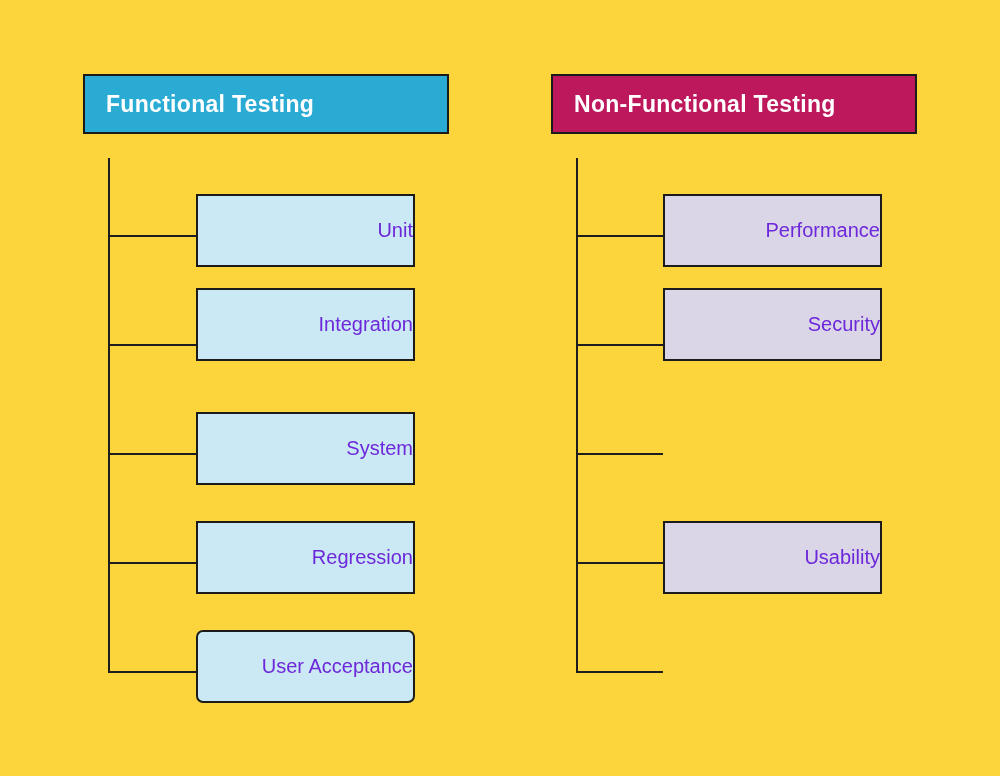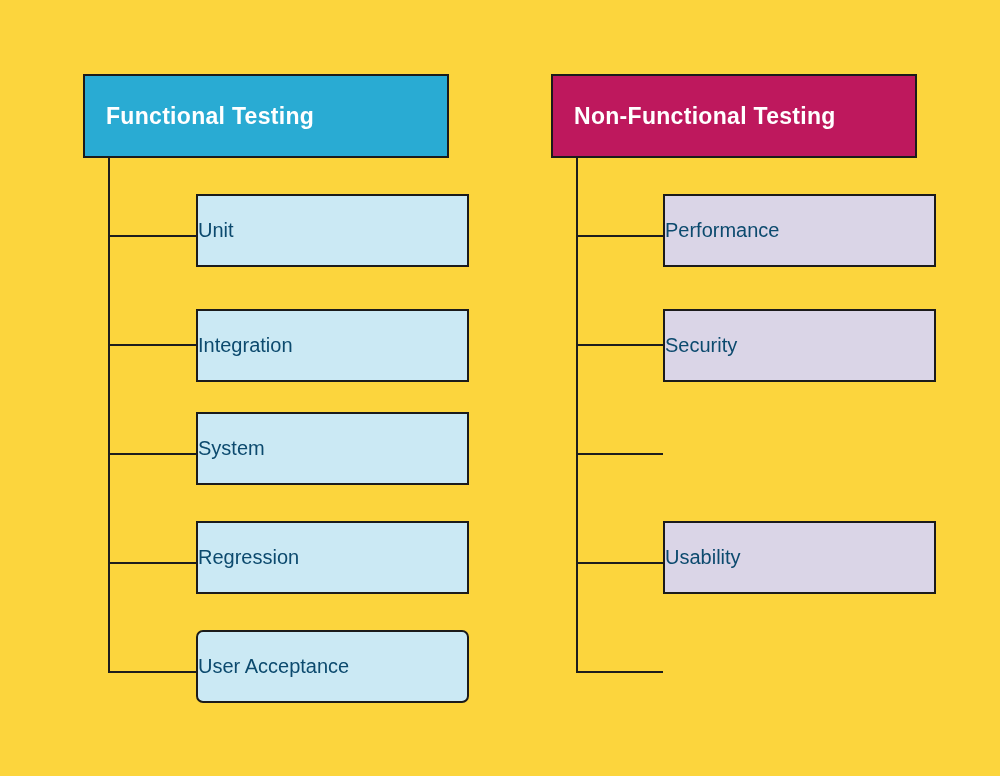--- a/index.html
+++ b/index.html
@@ -18,44 +18,44 @@
   }
   .node {
     position: absolute;
     box-sizing: border-box;
     border: 2px solid #1b1b1b;
     display: flex;
     align-items: center;
   }
   .header-node {
     width: 366px;
-    height: 84px;
+    height: 60px;
     top: 74px;
     padding-left: 21px;
     color: #ffffff;
     font-weight: bold;
     font-size: 23px;
     letter-spacing: 0.3px;
   }
   .header-teal   { left: 83px;  background: #29abd3; }
   .header-purple { left: 551px; background: #be185d; }
 
   .child-node {
-    width: 273px;
+    width: 219px;
     height: 73px;
-    justify-content: flex-start;
+    justify-content: flex-end;
     font-size: 20px;
-    color: #0c4a6e;
+    color: #6d28d9;
     text-align: center;
   }
   .child-blue     { left: 196px; background: #cbe9f4; }
   .child-lavender { left: 663px; background: #dad5e7; }
 
   .row0 { top: 194px; }
-  .row1 { top: 309px; }
+  .row1 { top: 288px; }
   .row2 { top: 412px; }
   .row3 { top: 521px; }
   .row4 { top: 630px; border-radius: 7px; }
 
   .vline {
     position: absolute;
     top: 158px;
     width: 1.5px;
     height: 514px;
     background: #1d1d1d;

